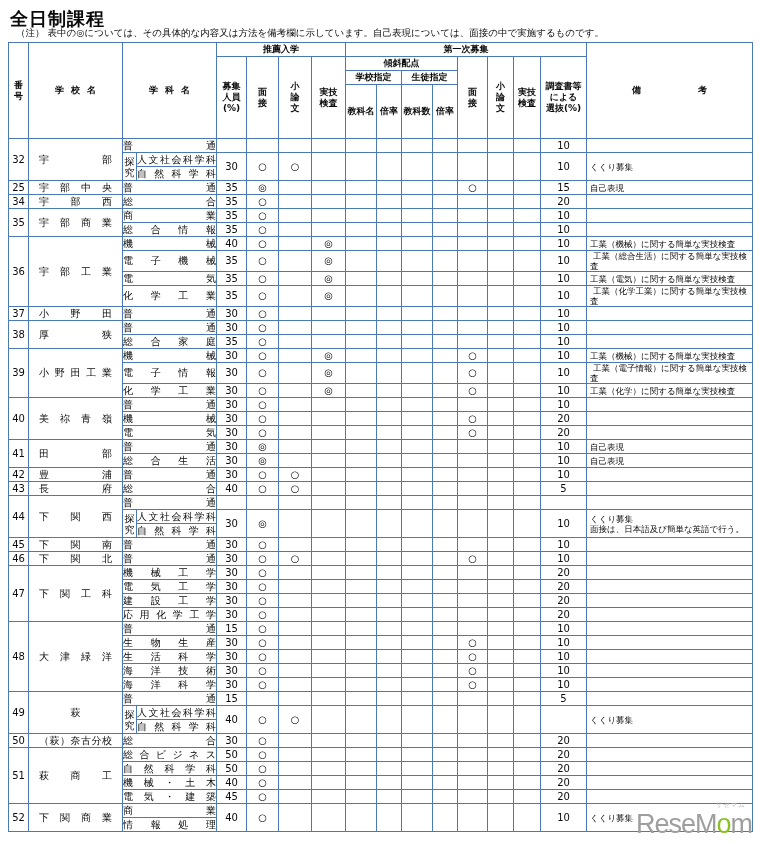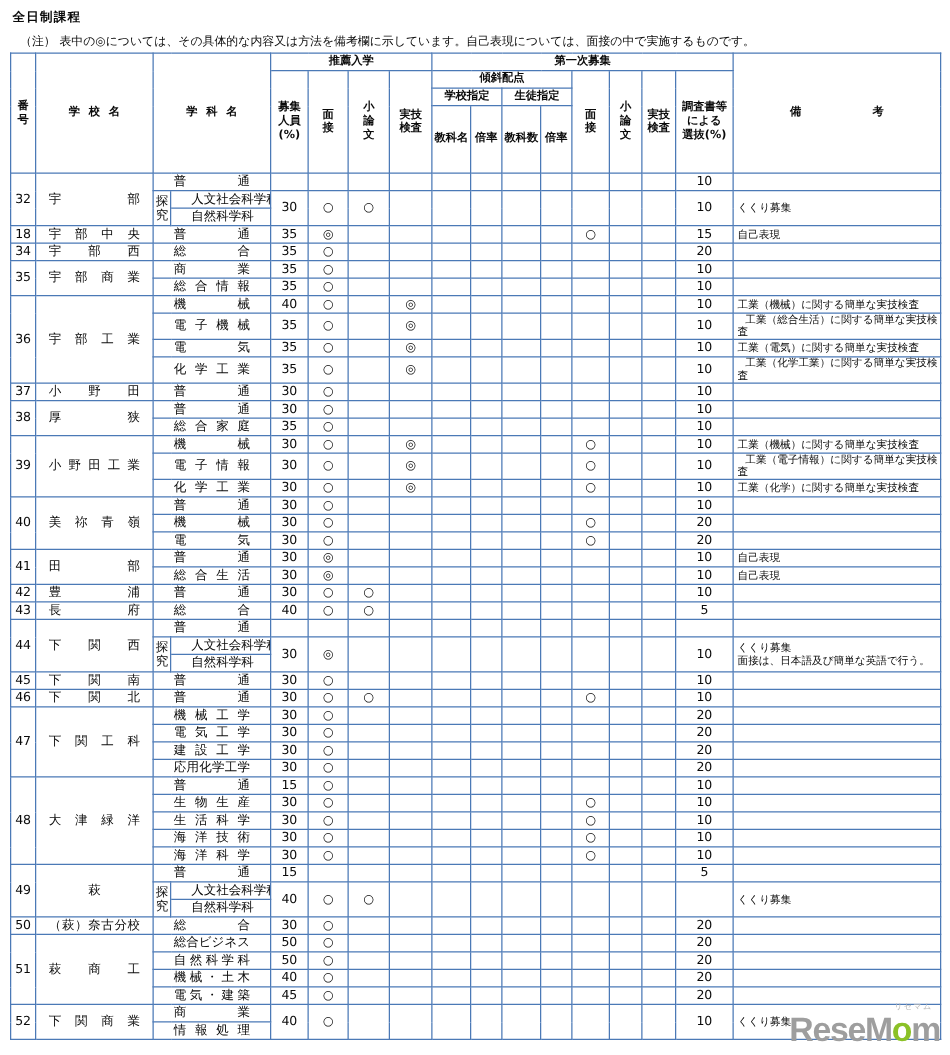--- a/index.html
+++ b/index.html
@@ -1,37 +1,37 @@
 <!DOCTYPE html>
 <html><head>
 <meta charset="utf-8">
 <style>
   *{box-sizing:border-box;margin:0;padding:0}
   html,body{background:#fff}
   body{width:760px;height:844px;position:relative;overflow:hidden;
        font-family:"DejaVu Sans","Liberation Sans",sans-serif;color:#0a0a0a}
-  .title{position:absolute;left:10px;top:7px;font-size:10px;font-weight:bold;letter-spacing:1px}
+  .title{position:absolute;left:10px;top:7px;font-size:18px;font-weight:bold;letter-spacing:1px}
   .note{position:absolute;left:16px;top:27px;font-size:9.5px;white-space:nowrap}
   table{position:absolute;left:8px;top:42px;width:744px;border-collapse:collapse;table-layout:fixed}
   th,td{border:1px solid #4b79b6;overflow:hidden}
   th{font-size:9px;font-weight:bold;text-align:center;vertical-align:middle;padding:1px;line-height:11px}
   td{font-size:10px;text-align:center;vertical-align:middle;height:14px;line-height:12px;padding:0 1px}
   thead tr:nth-child(1) th,thead tr:nth-child(2) th,thead tr:nth-child(3) th{height:14px}
   thead tr:nth-child(4) th{height:54px}
   .vwrap{margin:0 auto;word-break:break-all;text-align:center;line-height:11px}
   .w1{width:11px}.w22{width:24px}.w32{width:36px}
   .jst{text-align:justify;text-align-last:justify}
   th.jst{padding:0 26px}
   th.biko-h{padding:0 45px}
   td.school{padding:0 10px;font-size:10px}
-  td.dept{padding:0 16px;font-size:10px;white-space:nowrap}
-  td.biko{font-size:8.5px;text-align:right;text-align-last:left;padding:0 2px 0 3px;line-height:10px}
+  td.dept{padding:0 0;font-size:10px;white-space:nowrap}
+  td.biko{font-size:8.5px;text-align:center;text-align-last:left;padding:0 2px 0 3px;line-height:10px}
   td.grpcell{padding:0}
   .logo{position:absolute;right:8px;bottom:4px;font-family:"Liberation Sans",sans-serif;
-        font-weight:bold;font-size:27px;color:#9e9e9e;letter-spacing:-1px}
+        font-weight:normal;font-size:27px;color:#9e9e9e;letter-spacing:-1px}
   .logo .green{color:#8bc127}
   .logo-caption{position:absolute;right:14px;bottom:34px;font-size:6.5px;color:#b9b9b9;letter-spacing:1px}
 </style>
 </head>
 <body>
 
 <div class="title">全日制課程</div>
 <div class="note">（注）  表中の◎については、その具体的な内容又は方法を備考欄に示しています。自己表現については、面接の中で実施するものです。</div>
 
 <table>
@@ -140,21 +140,21 @@
         <td rowspan="2"></td>
         <td rowspan="2">10</td>
         <td class="biko" rowspan="2">
           <div>くくり募集</div>
         </td>
       </tr>
       <tr>
         <td class="dept jst">自然科学科</td>
       </tr>
       <tr>
-        <td>18</td>
+        <td>25</td>
         <td class="school jst">宇部中央</td>
         <td colspan="2" class="dept jst">普通</td>
         <td>35</td>
         <td>◎</td>
         <td></td>
         <td></td>
         <td></td>
         <td></td>
         <td></td>
         <td></td>

